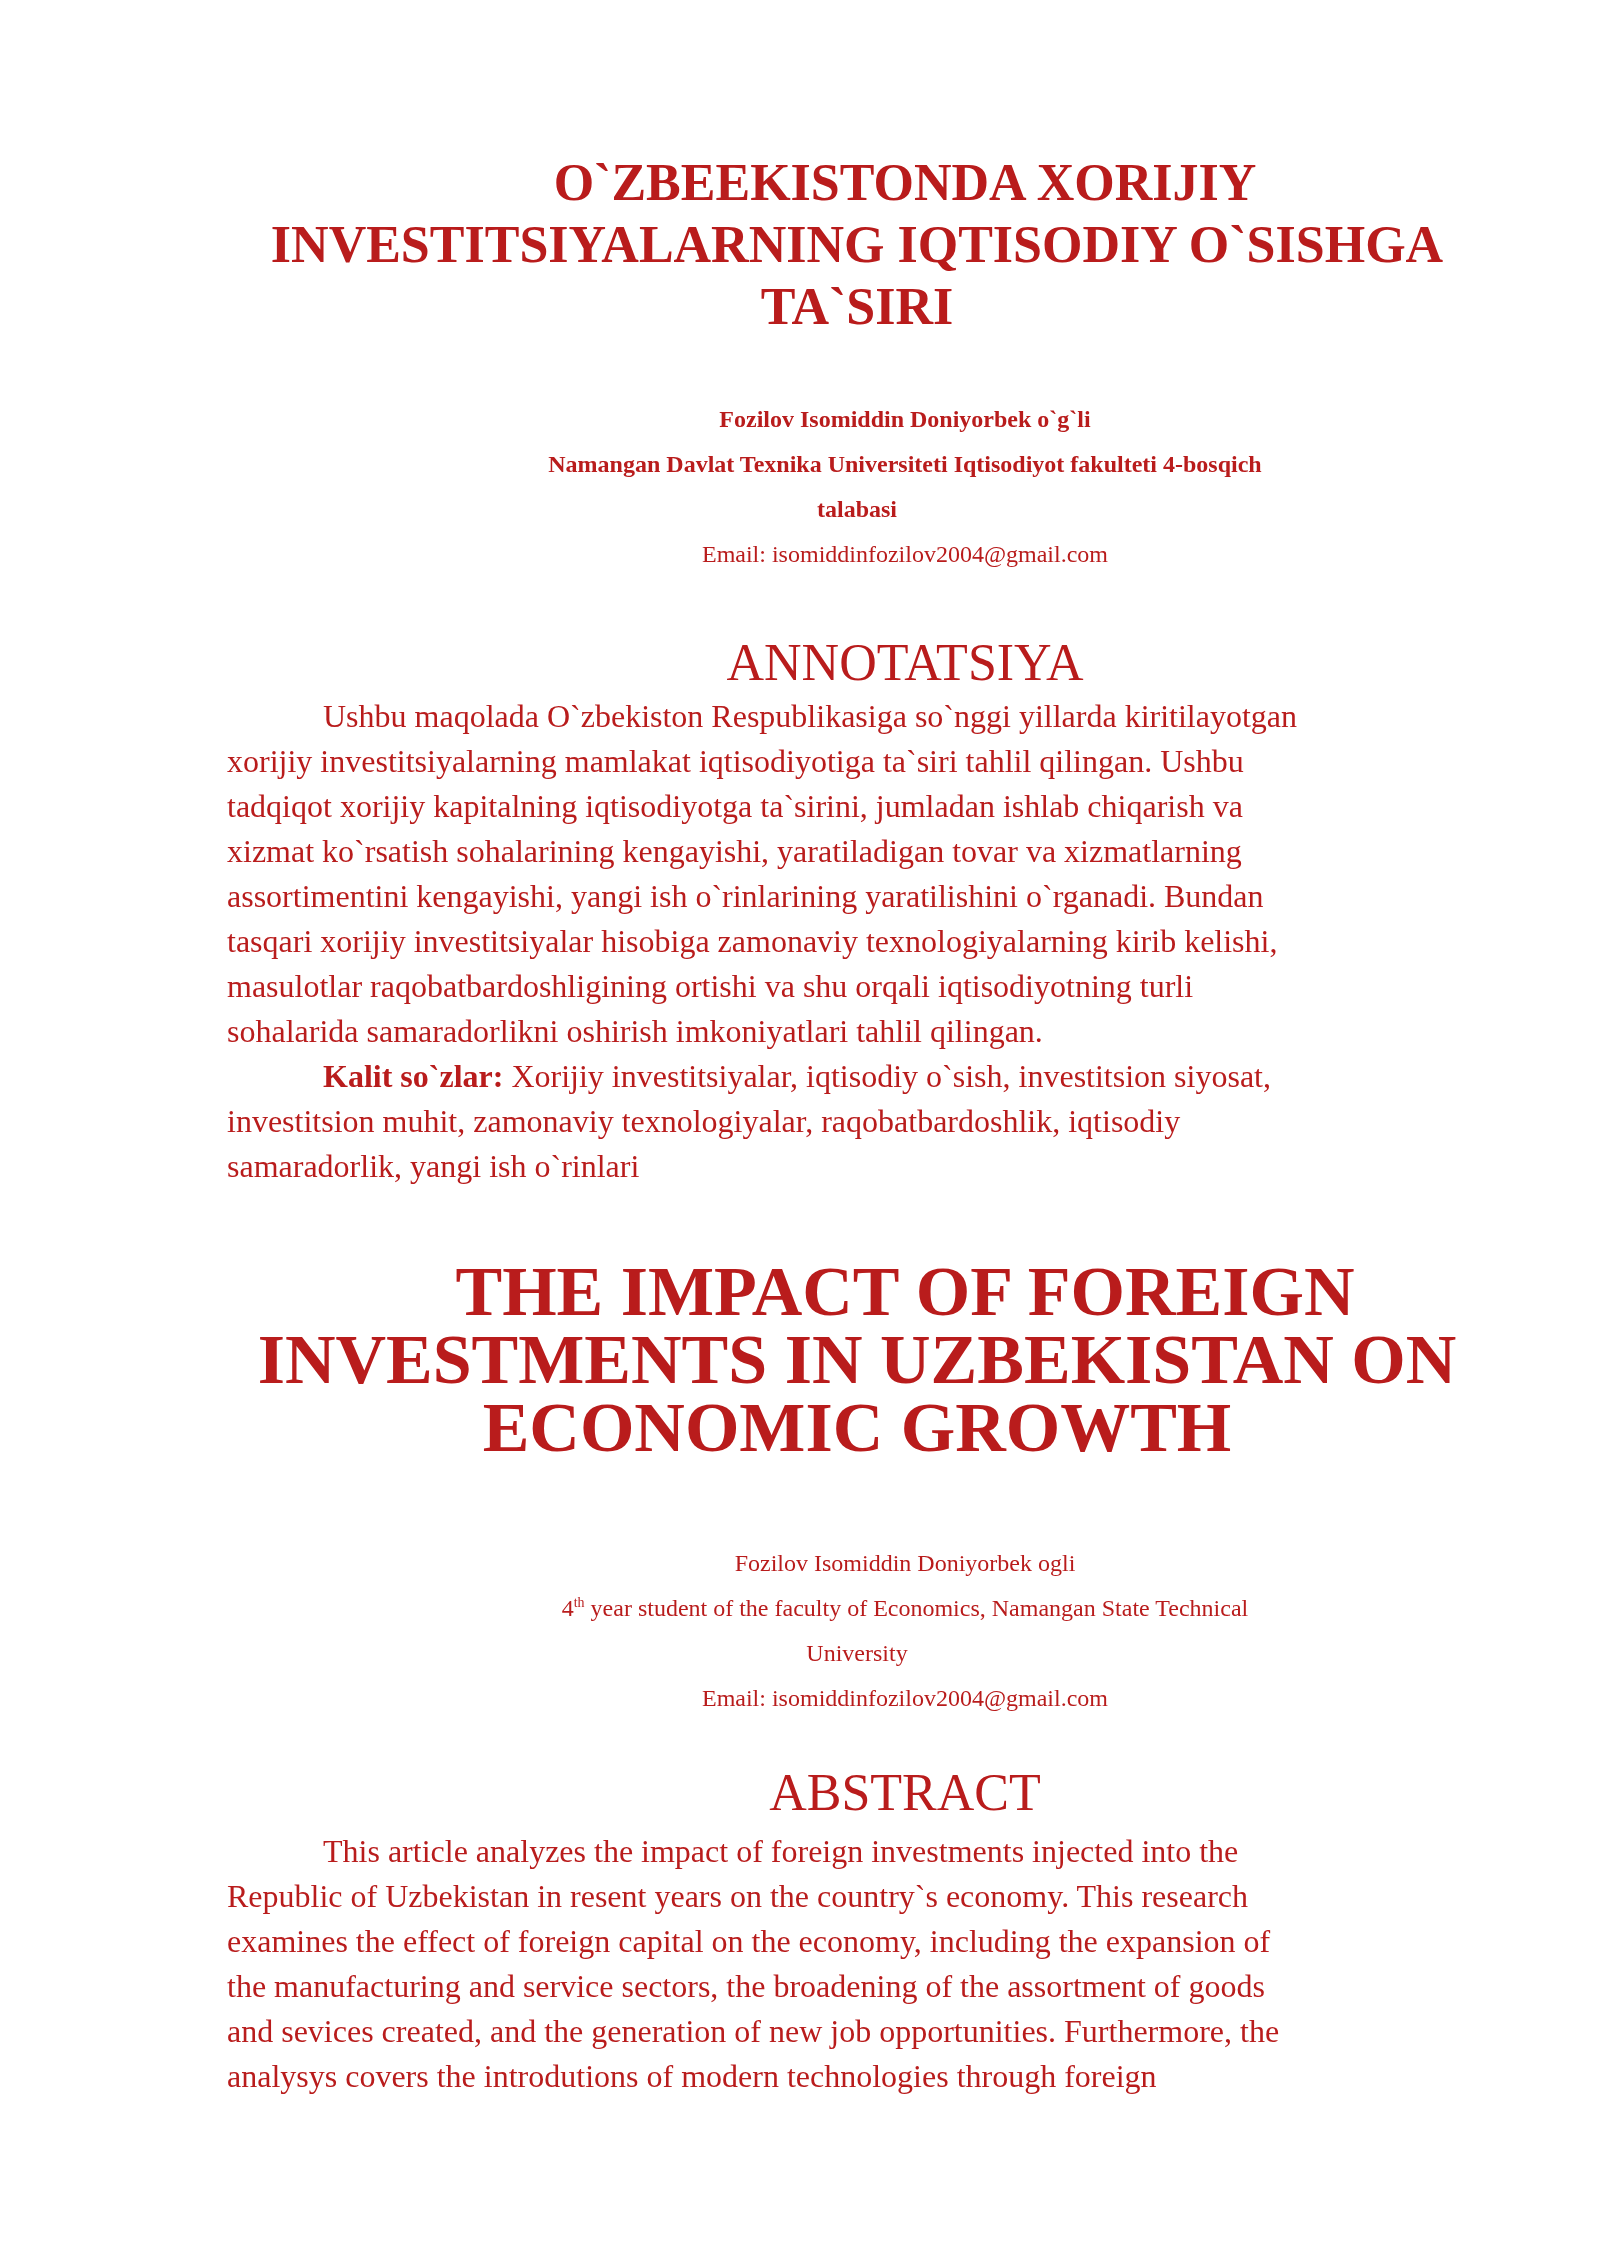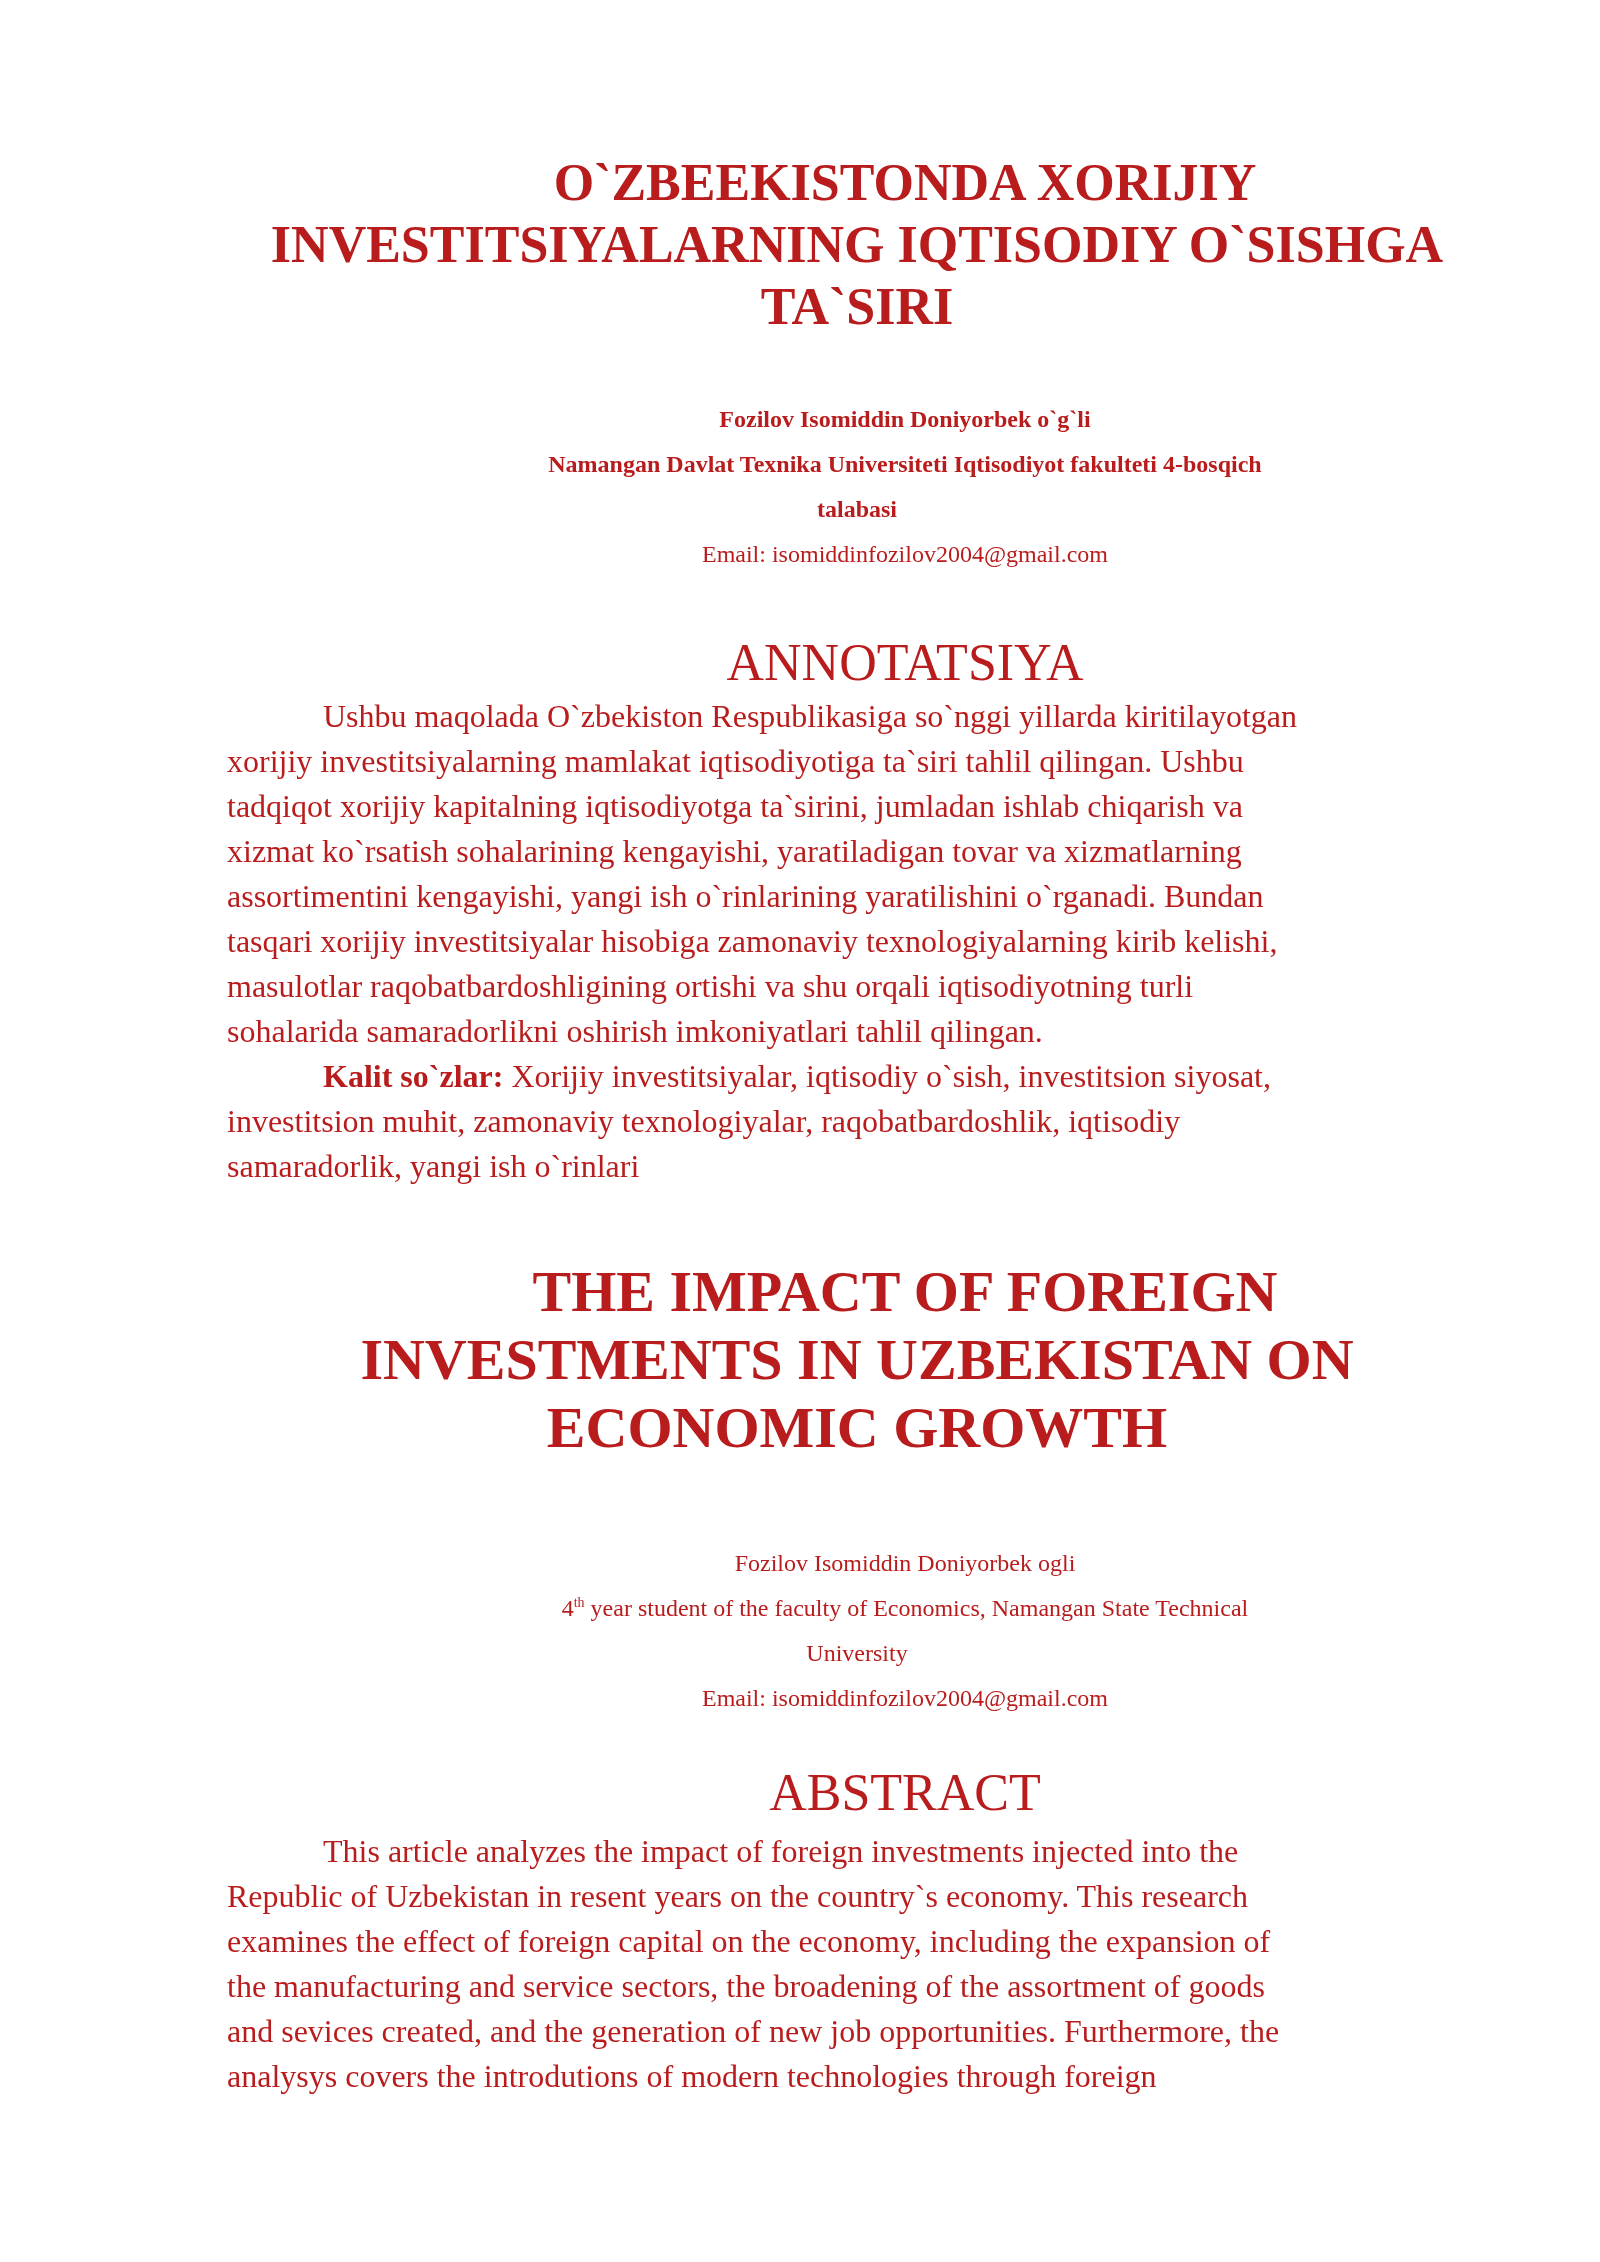--- a/index.html
+++ b/index.html
@@ -14,21 +14,21 @@
     overflow: hidden;
   }
   .content {
     padding: 152px 113px 0 227px; 
   }
   .line { white-space: nowrap; }
 
   
   .uz-title { font-size: 52px; font-weight: 700; line-height: 62px; }
   
-  .en-title { font-size: 58px; font-weight: 700; line-height: 68px; margin-top: 69px; }
+  .en-title { font-size: 70px; font-weight: 700; line-height: 68px; margin-top: 69px; }
 
   .center-first { text-align: center; text-indent: 96px; } 
   .center-rest  { text-align: center; }                    
 
   .authors { font-size: 24px; line-height: 45px; font-family: Liberation Serif, serif; }
   .uz-authors { margin-top: 59px; font-weight: 700; }
   .uz-authors .regular { font-weight: 400; }
   .en-authors { margin-top: 79px; font-weight: 400; }
 
   .heading {

